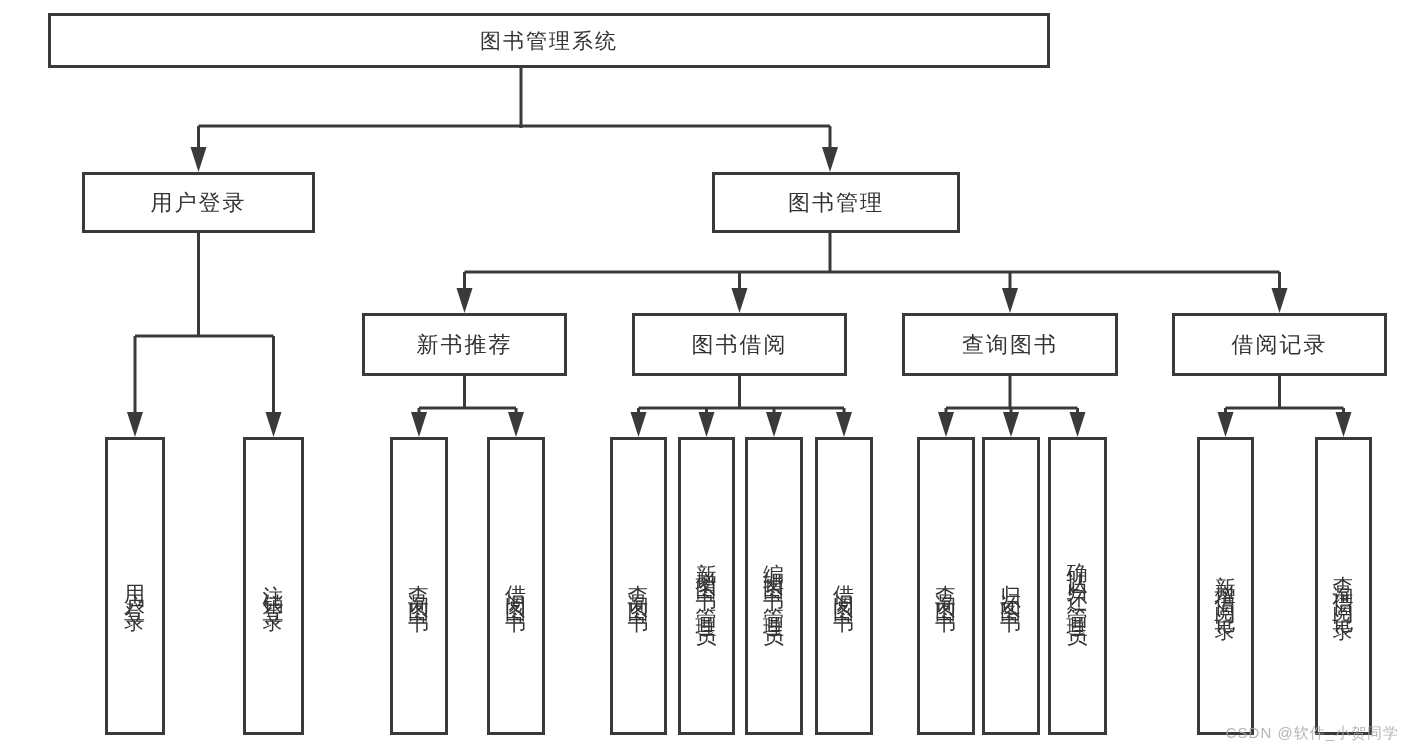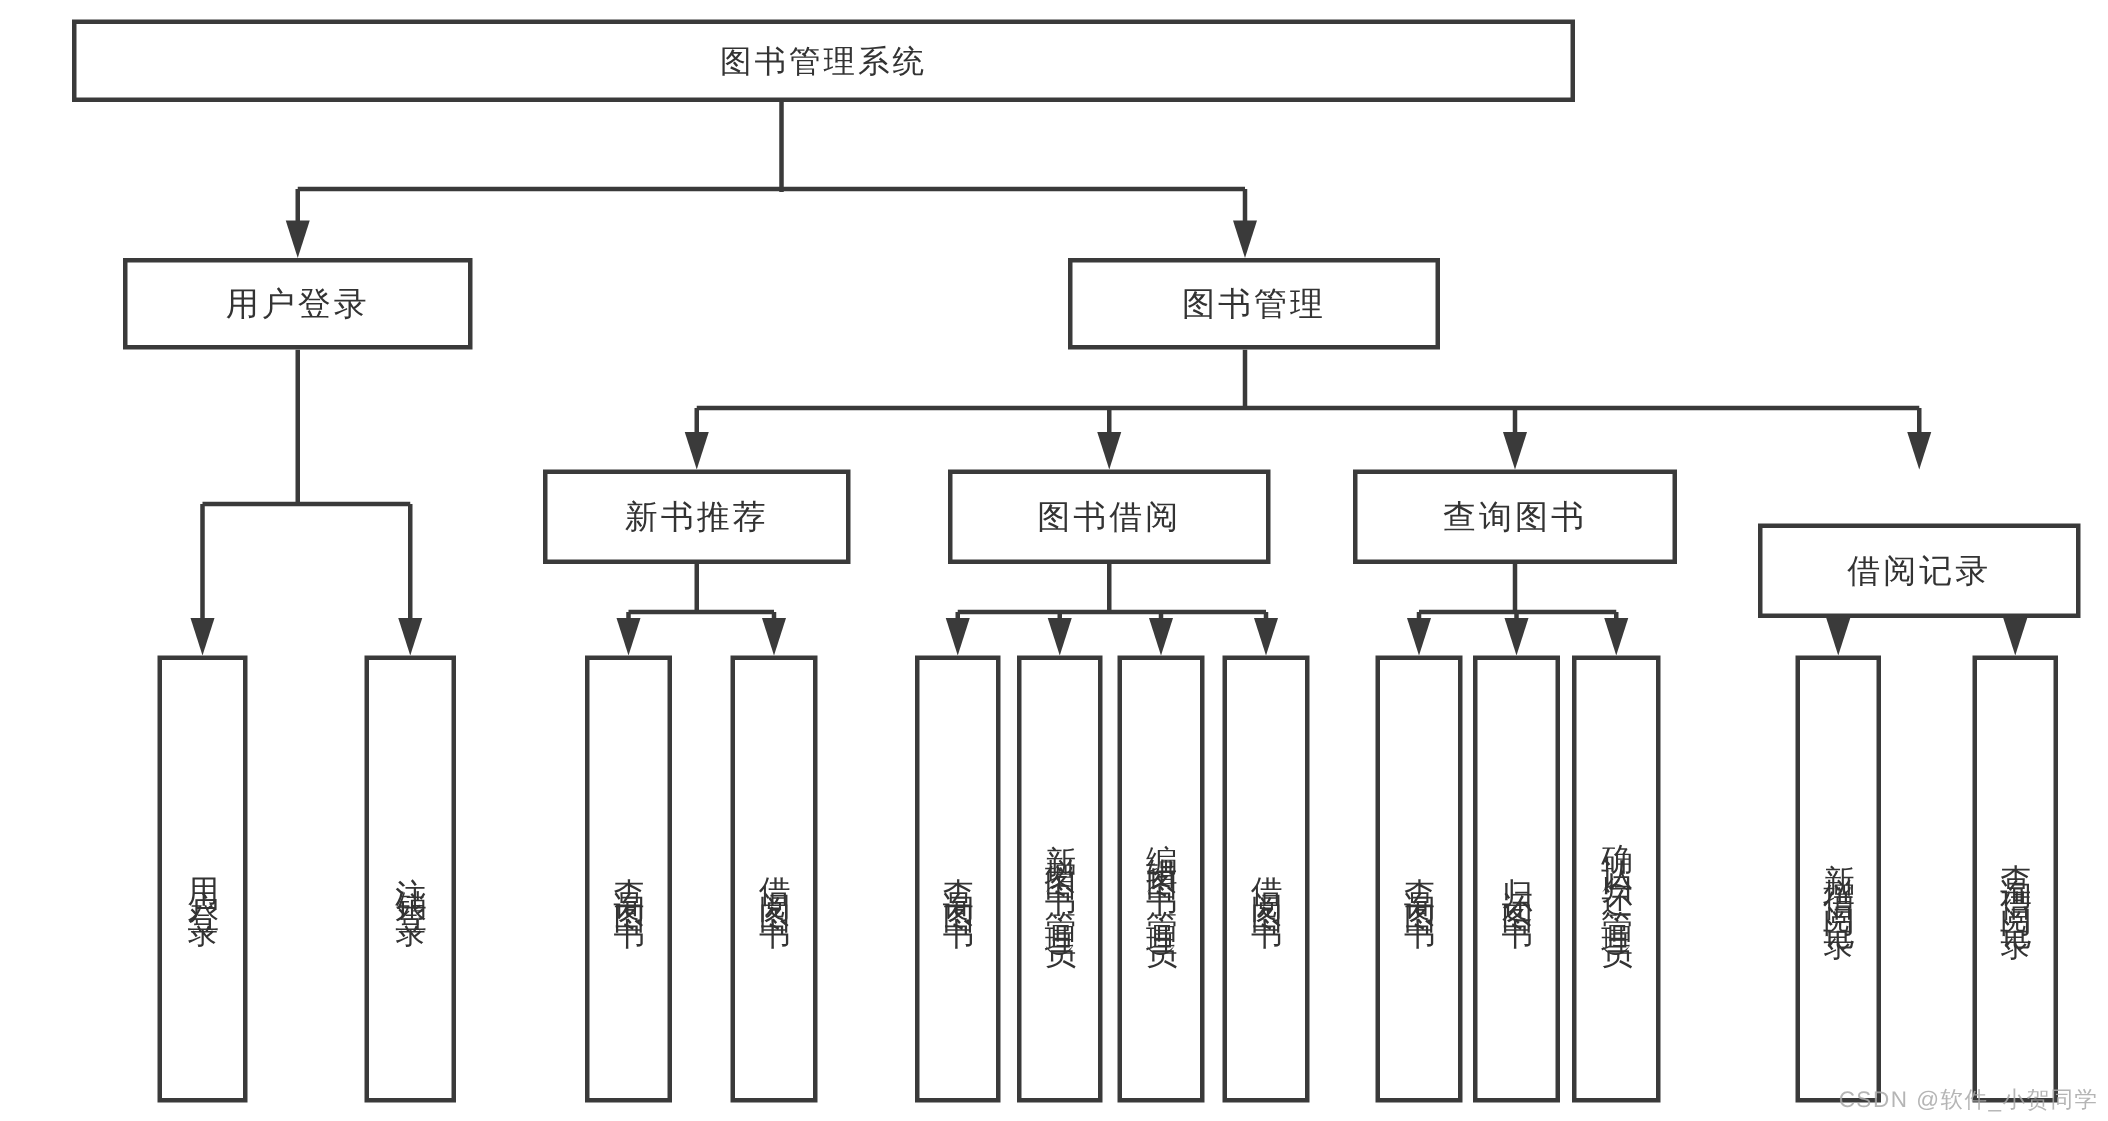--- a/index.html
+++ b/index.html
@@ -113,21 +113,21 @@
   </svg>
 
   <div class="box root-label" style="left:20px; top:13px; width:1002px; height:55px;margin-left:28px;">图书管理系统</div>
 
   <div class="box h-label" style="left:82px; top:172px; width:233px; height:61px;">用户登录</div>
   <div class="box h-label" style="left:712px; top:172px; width:248px; height:61px;">图书管理</div>
 
   <div class="box h-label" style="left:362px; top:313px; width:205px; height:63px;">新书推荐</div>
   <div class="box h-label" style="left:632px; top:313px; width:215px; height:63px;">图书借阅</div>
   <div class="box h-label" style="left:902px; top:313px; width:216px; height:63px;">查询图书</div>
-  <div class="box h-label" style="left:1172px; top:313px; width:215px; height:63px;margin-top:36px;">借阅记录</div>
+  <div class="box h-label" style="left:1172px; top:313px; width:215px; height:63px;">借阅记录</div>
 
   <div class="box leaf" style="left:105px; top:437px; width:60px; height:298px;">
     <span>用户登录</span>
   </div>
   <div class="box leaf" style="left:243px; top:437px; width:61px; height:298px;">
     <span>注销登录</span>
   </div>
 
   <div class="box leaf" style="left:390px; top:437px; width:58px; height:298px;">
     <span>查询图书</span>

